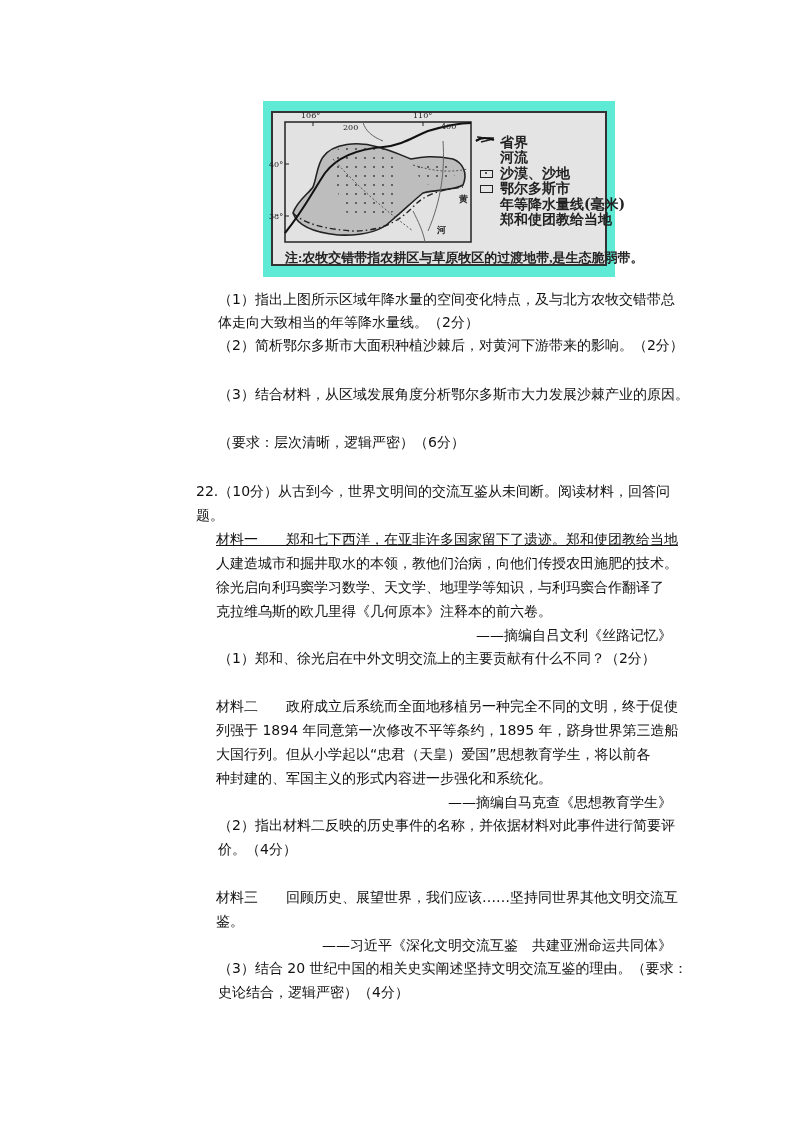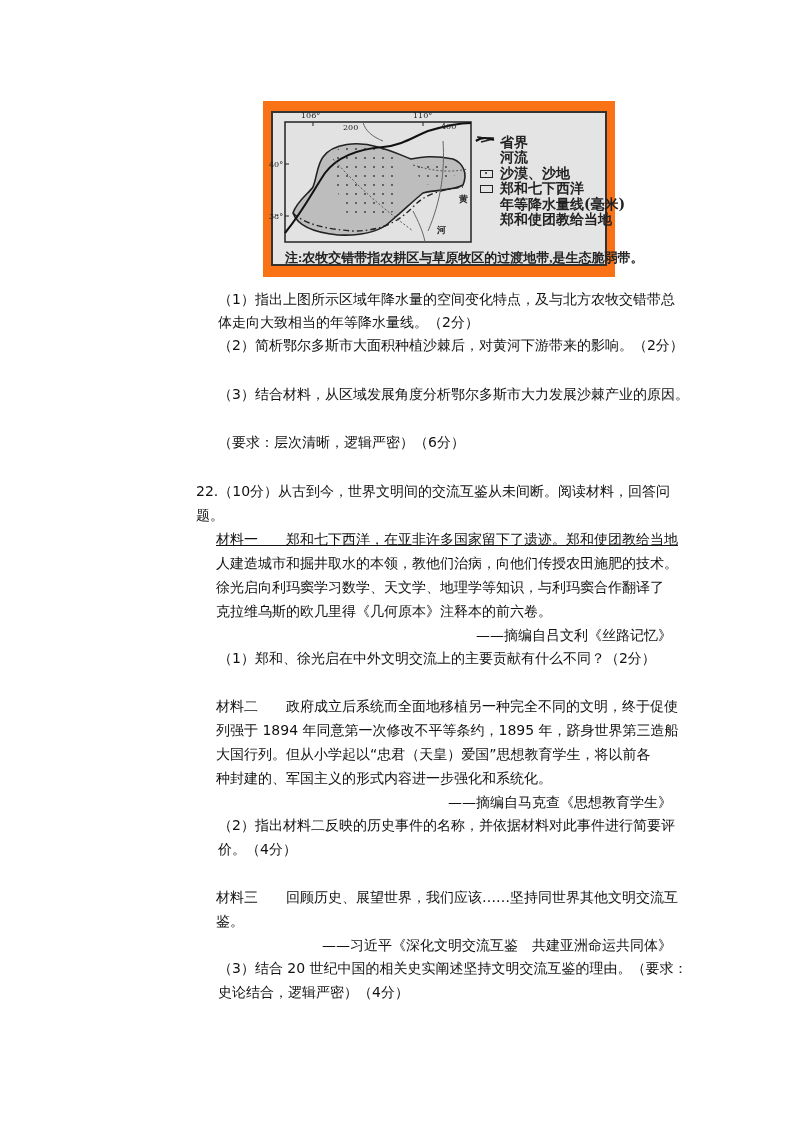--- a/index.html
+++ b/index.html
@@ -1,19 +1,19 @@
 <!DOCTYPE html>
 <html><head>
 <meta charset="utf-8">
 <style>
   html, body { margin: 0; padding: 0; background: #ffffff; }
   body { width: 794px; height: 1123px; position: relative; overflow: hidden;
          font-family: "DejaVu Sans", "Liberation Sans", sans-serif; color: #111; }
   .figure { position: absolute; left: 263px; top: 101px; width: 352px; height: 176px;
-            background: #f97316; }
+            background: #5eead4; }
   .figure .frame { position: absolute; left: 8px; top: 10px; width: 336px; height: 155px;
             border: 2px solid #333; background: #e4e4e4; box-sizing: border-box; }
   .figure svg { position: absolute; left: 0; top: 0; }
   .figure .note { position: absolute; left: 22px; top: 148px; font-size: 13px; font-weight: bold;
             color: #222; white-space: nowrap; font-family: Liberation Serif, serif; text-align: center; }
   .legend { position: absolute; left: 212px; top: 34px; font-size: 14px; font-weight: bold;
             color: #222; font-family: "DejaVu Serif", serif; }
   .legend .row { height: 15.5px; display: flex; align-items: center; white-space: nowrap; }
   .legend .sym { width: 22px; display: inline-flex; justify-content: center; align-items: center; margin-right: 3px; }
   .box { width: 13px; height: 8px; border: 1.5px solid #222; box-sizing: border-box; position: relative; }
@@ -84,21 +84,21 @@
     <div class="row">
       <span class="sym">
           <span class="box dot"></span>
         </span>
         <span>沙漠、沙地</span>
     </div>
     <div class="row">
       <span class="sym">
           <span class="box"></span>
         </span>
-        <span>郑和七下西洋</span>
+        <span>鄂尔多斯市</span>
     </div>
     <div class="row">
       <span class="sym">
         <svg width="20" height="8">
             <path d="M1 5 C6 2 12 3 19 3" stroke="#555" stroke-width="1.2" stroke-dasharray="1.5,1.5" fill="none"></path>
           </svg>
       </span>
         <span>年等降水量线(毫米)</span>
     </div>
     <div class="row">

